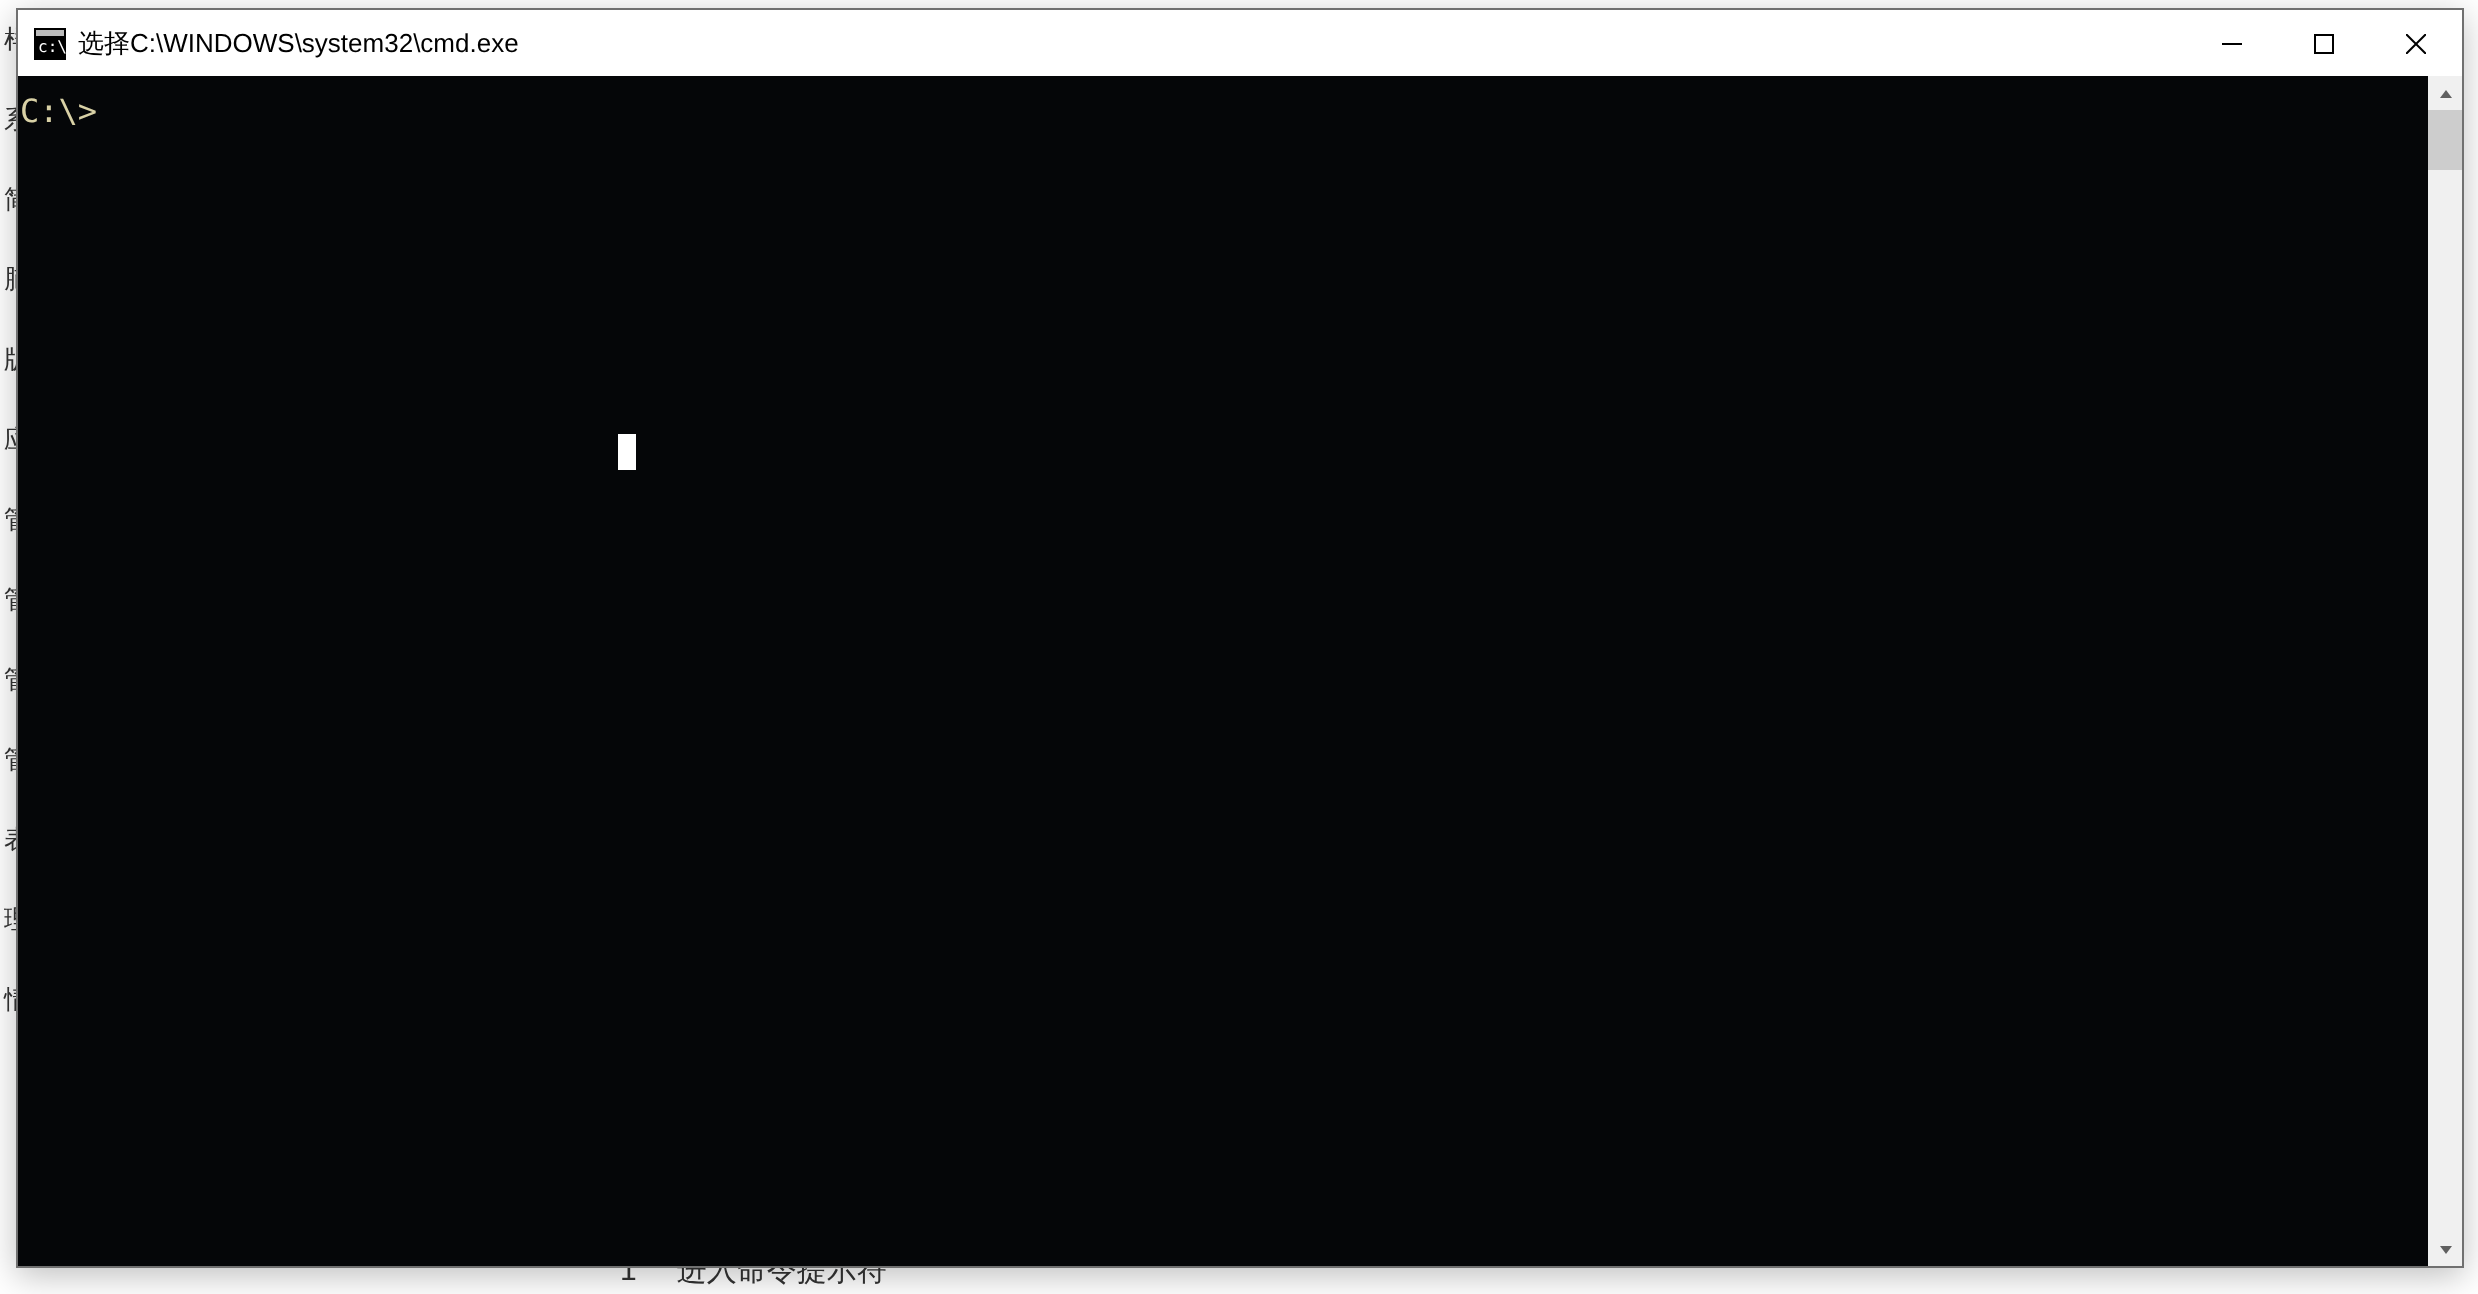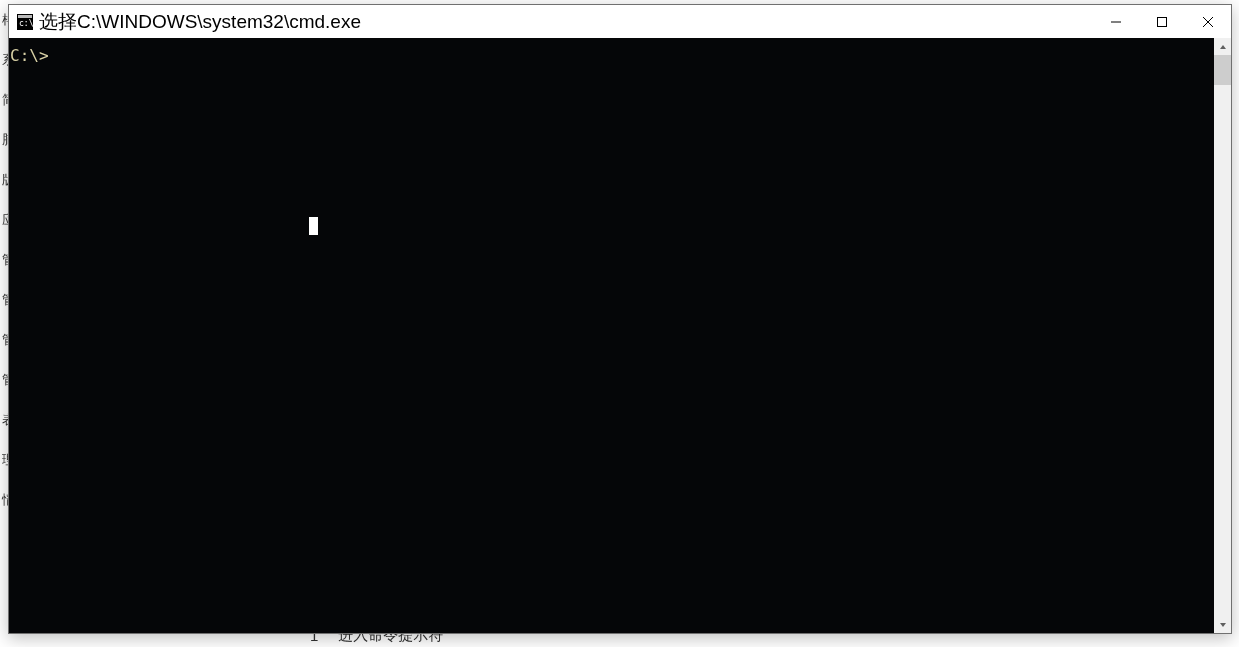--- a/index.html
+++ b/index.html
@@ -73,21 +73,21 @@
     .titlebar-icon {
       width: 16px;
       height: 16px;
       margin-right: 6px;
       display: flex;
       align-items: center;
       justify-content: center;
     }
     .titlebar-title {
       flex: 1;
-      font-size: 19px;
+      font-size: 13px;
       color: #000;
       font-family: "Microsoft YaHei", "Segoe UI", sans-serif;
     }
     .titlebar-controls {
       display: flex;
       height: 100%;
     }
     .titlebar-btn {
       width: 46px;
       height: 100%;

